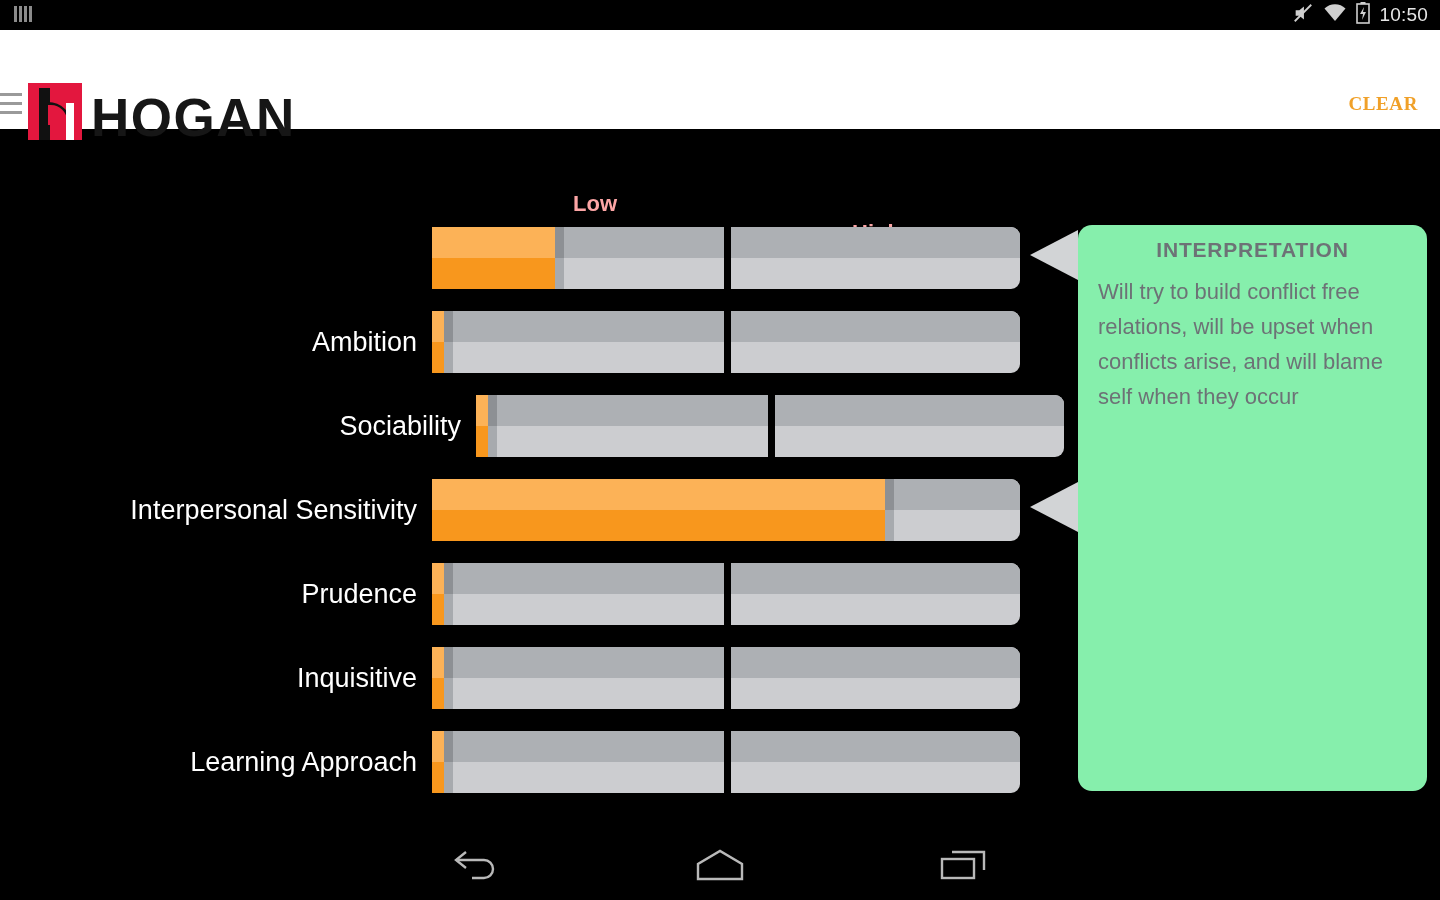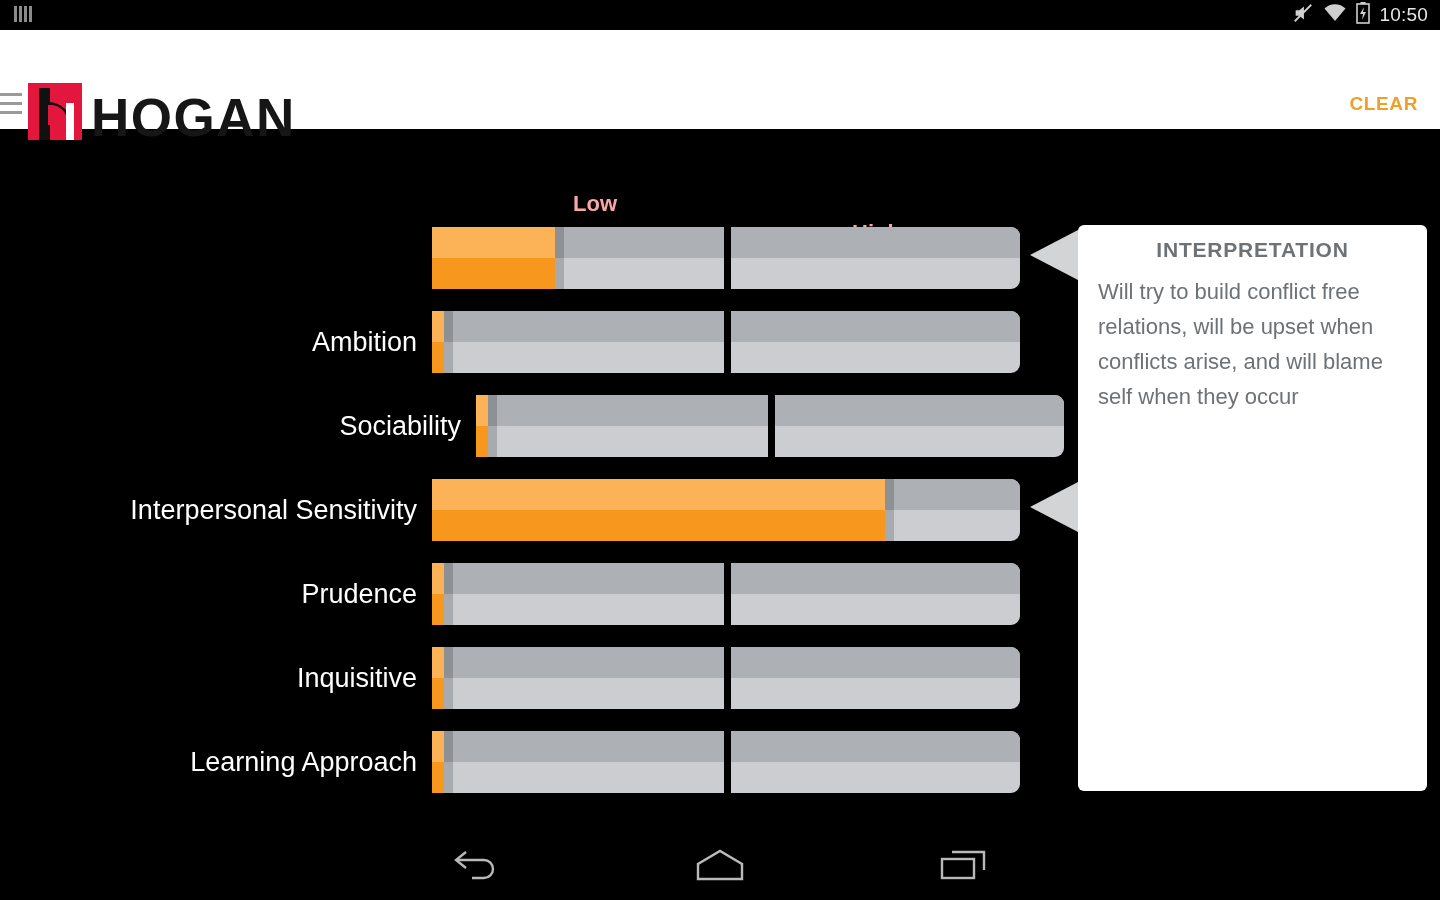--- a/index.html
+++ b/index.html
@@ -51,21 +51,21 @@
     position:absolute; left:38px; top:20px; width:8px; height:37px; background:#fff;
   }
   .logo-text {
     font-size:53px; font-weight:bold; color:#161616;
     letter-spacing:1.5px; line-height:57px;margin-top:12px;
   }
   .clear-btn {
     position:absolute; right:22px; top:63px;
     font-size:19px; font-weight:bold; color:#f0a028; letter-spacing:.6px;
     cursor:pointer; background:none; border:none;
-    font-family:Liberation Sans, sans-serif;
+    font-family:Liberation Serif, serif;
   }
 
   
   .chart { position:absolute; left:0; top:129px; width:1440px; height:700px; }
   .axis-label {
     position:absolute; font-size:22px; font-weight:bold; color:#fca5a5;
   }
   #lbl-low  { left:470px; top:62px; width:250px; text-align:center; }
   #lbl-high { left:733px; top:62px; width:287px; text-align:center;margin-top:29px; }
 
@@ -92,21 +92,21 @@
   .fill .f-top { position:absolute; left:0; top:0; width:100%; height:31px; background:#fcb257; }
   .fill .f-bot { position:absolute; left:0; top:31px; width:100%; height:31px; background:#f8971d; }
   .divider {
     position:absolute; top:0; width:9px; height:62px; background:#8d9094;
   }
   .divider .d-bot { position:absolute; left:0; top:31px; width:9px; height:31px; background:#a7aaae; }
 
   
   .panel {
     position:absolute; left:1078px; top:225px; width:349px; height:566px;
-    background:#ffffff; border-radius:6px;
+    background:#86efac; border-radius:14px;
   }
   .panel-title {
     margin-top:13px; text-align:center;
     font-size:21px; font-weight:bold; color:#6d7276; letter-spacing:.8px;
   }
   .panel-body {
     margin:12px 20px 0 20px;
     font-size:22px; line-height:35px; color:#6d7276;
   }
   .tail {

